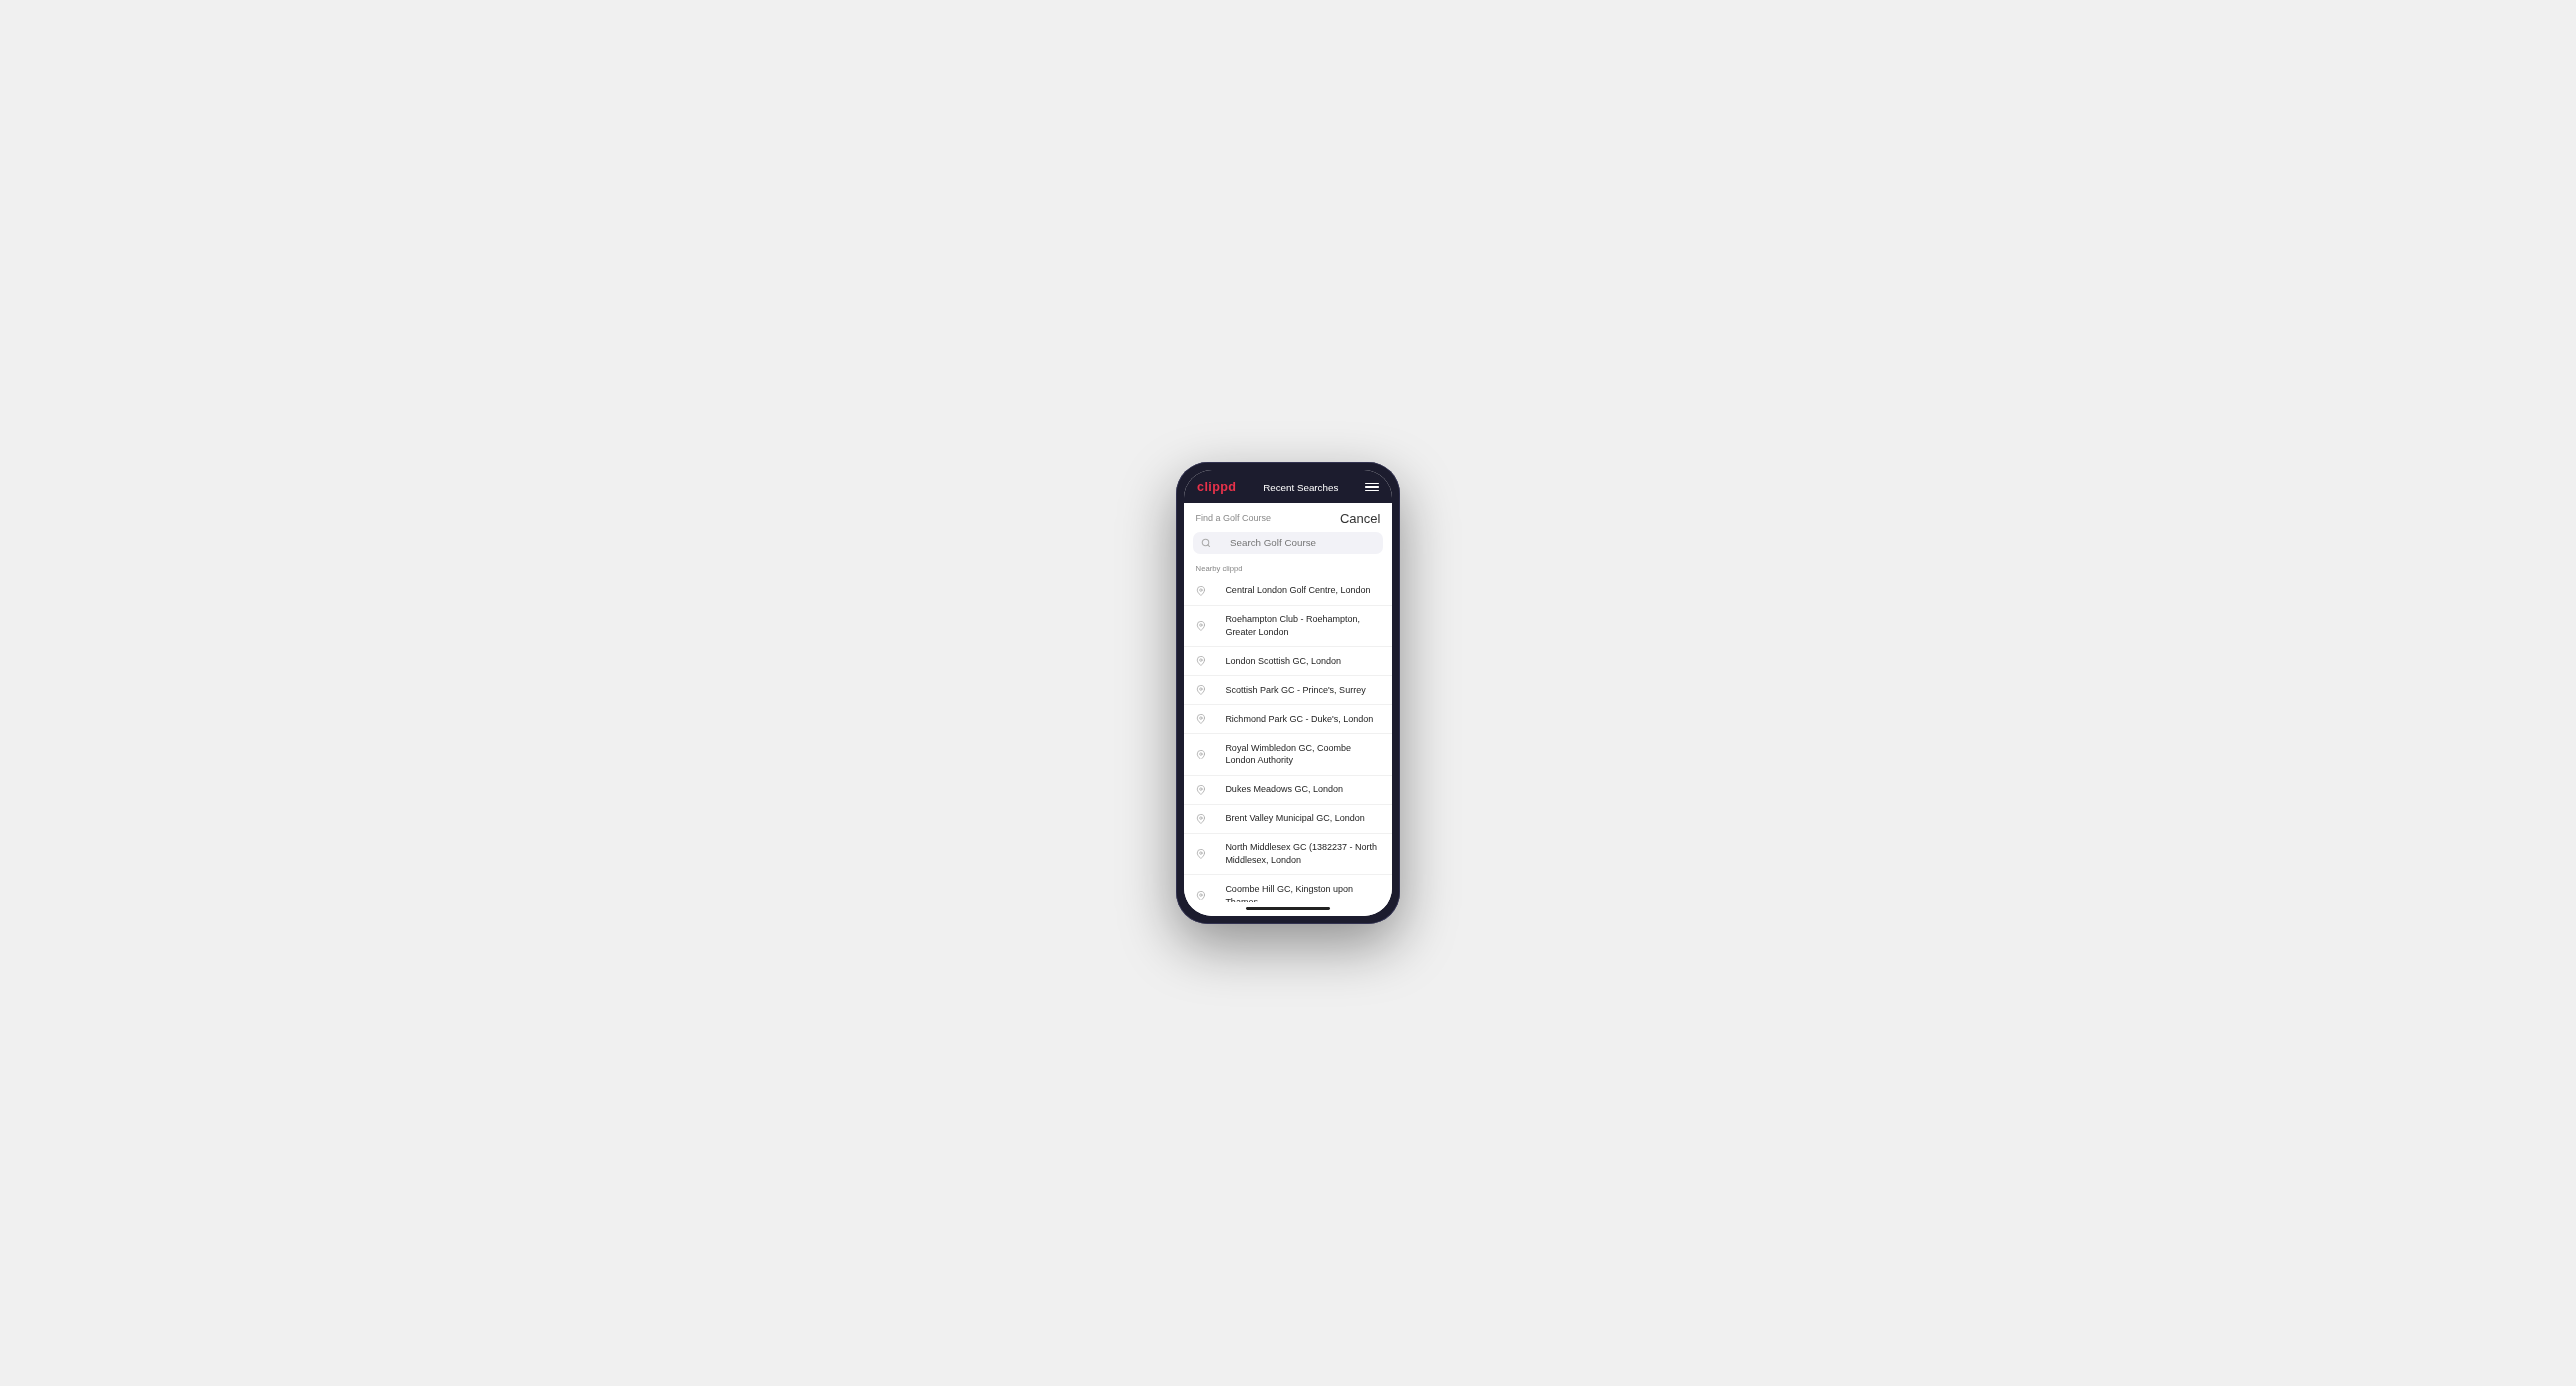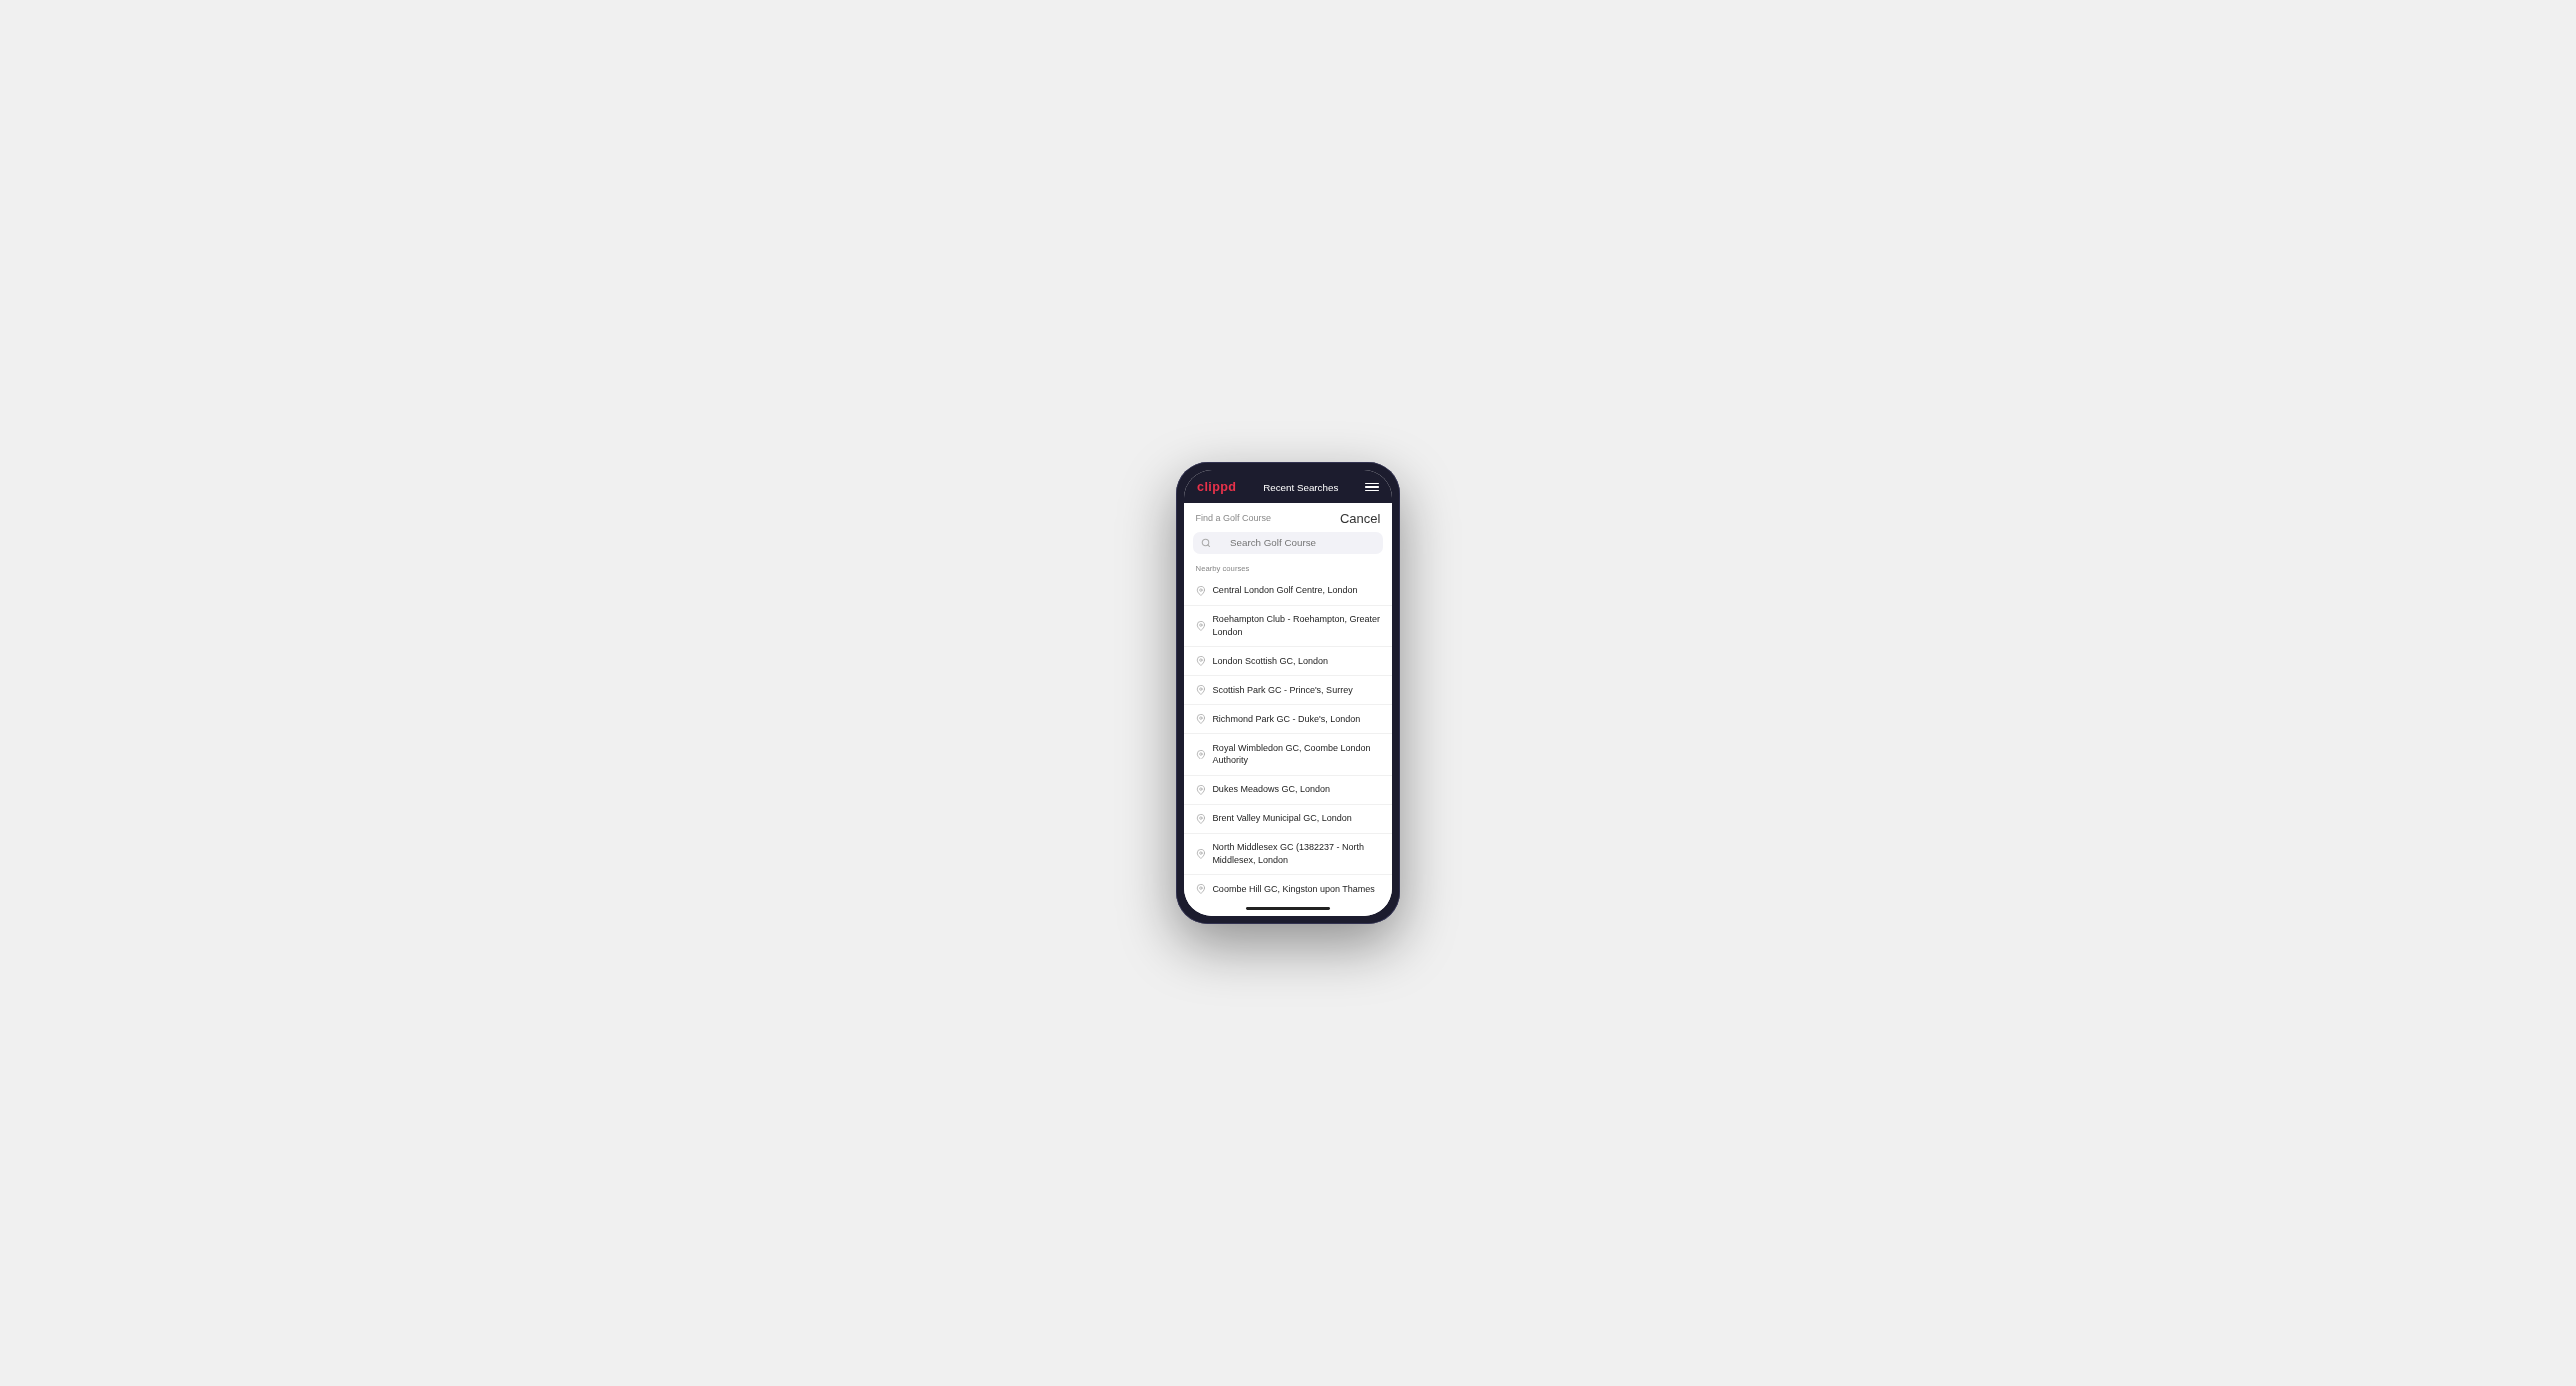--- a/index.html
+++ b/index.html
@@ -135,21 +135,21 @@
     }
 
     .course-list {
       flex: 1;
       overflow-y: auto;
     }
 
     .course-item {
       display: flex;
       align-items: center;
-      gap: 7px;
+      gap: 20px;
       padding: 7.7px 11.2px;
       border-bottom: 0.7px solid #f0f0f0;
       cursor: pointer;
     }
 
     .course-name {
       font-size: 9px;
       color: #222;
       line-height: 1.4;
     }
@@ -194,21 +194,21 @@
       </div>
 
       <div class="search-box">
         <svg class="search-icon-svg" width="9.8" height="9.8" viewBox="0 0 24 24" fill="none" stroke="#aaa" stroke-width="2.5" stroke-linecap="round" stroke-linejoin="round">
           <circle cx="11" cy="11" r="8"></circle>
           <line x1="21" y1="21" x2="16.65" y2="16.65"></line>
         </svg>
         <input class="search-input" type="text" placeholder="Search Golf Course" style="">
       </div>
 
-      <div class="nearby-label">Nearby courses</div>
+      <div class="nearby-label">Nearby clippd</div>
 
       <div class="course-list">
       <div class="course-item">
             <svg width="9.8" height="9.8" viewBox="0 0 24 24" fill="none" stroke="#aaa" stroke-width="2" stroke-linecap="round" stroke-linejoin="round" style="flex-shrink: 0;">
               <path d="M21 10c0 7-9 13-9 13s-9-6-9-13a9 9 0 0 1 18 0z"></path>
               <circle cx="12" cy="10" r="3"></circle>
             </svg>
             <span class="course-name">Central London Golf Centre, London</span>
           </div>
           <div class="course-item">

